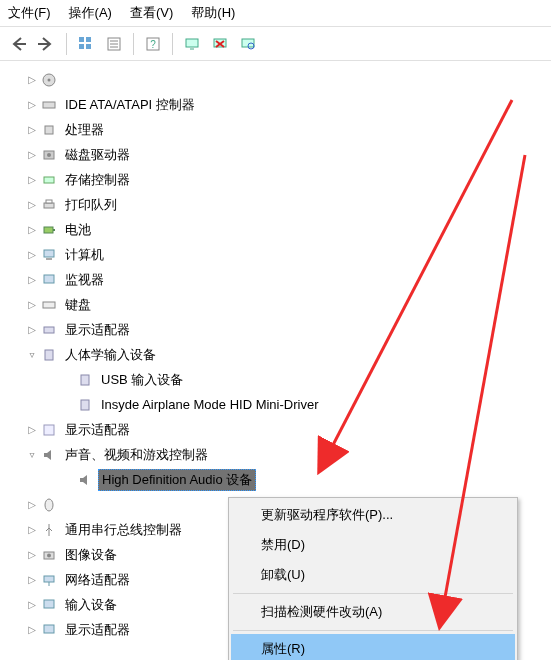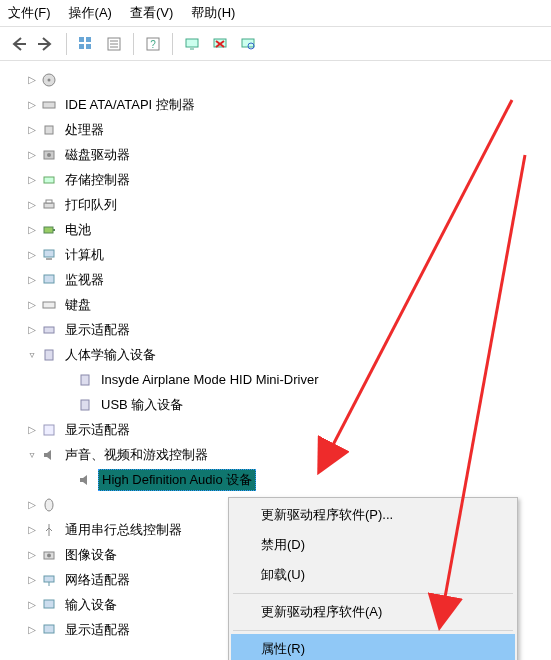--- a/index.html
+++ b/index.html
@@ -51,21 +51,21 @@
     flex-shrink: 0;
   }
   .icon {
     width: 18px; height: 18px;
     display: flex; align-items: center; justify-content: center;
     margin-right: 4px;
     flex-shrink: 0;
   }
   .label { padding: 1px 3px; }
   .label.sel {
-    background: #0f766e;
+    background: #737373;
     border: 1px dotted #3399ff;
   }
   .indent1 { padding-left: 14px; }
   .indent3 { padding-left: 66px; }
   .ctxmenu {
     position: absolute;
     left: 228px; top: 497px;
     width: 290px;
     background: #f1f1f1;
     border: 1px solid #bcbcbc;
@@ -283,29 +283,29 @@
         </svg>
       </span>
     <span class="label">人体学输入设备</span>
   </div>
   <div class="node indent3">
     <span class="icon">
         <svg width="16" height="16">
           <rect x="4" y="3" width="8" height="10" fill="#dde" stroke="#88a"></rect>
         </svg>
       </span>
+    <span class="label">USB 输入设备</span>
+  </div>
+  <div class="node indent3">
+    <span class="icon">
+        <svg width="16" height="16">
+          <rect x="4" y="3" width="8" height="10" fill="#dde" stroke="#88a"></rect>
+        </svg>
+      </span>
     <span class="label">Insyde Airplane Mode HID Mini-Driver</span>
-  </div>
-  <div class="node indent3">
-    <span class="icon">
-        <svg width="16" height="16">
-          <rect x="4" y="3" width="8" height="10" fill="#dde" stroke="#88a"></rect>
-        </svg>
-      </span>
-    <span class="label">USB 输入设备</span>
   </div>
 
   <div class="node indent1">
     <span class="twisty">▷</span>
     <span class="icon">
         <svg width="16" height="16">
           <rect x="3" y="3" width="10" height="10" fill="#eef" stroke="#99b"></rect>
         </svg>
       </span>
     <span class="label">显示适配器</span>
@@ -390,21 +390,21 @@
     <span class="label">显示适配器</span>
   </div>
 
 </div>
 
 <div class="ctxmenu">
   <div class="ctx-item">更新驱动程序软件(P)...</div>
   <div class="ctx-item">禁用(D)</div>
   <div class="ctx-item">卸载(U)</div>
   <div class="ctx-sep"></div>
-  <div class="ctx-item">更新驱动程序软件(A)</div>
+  <div class="ctx-item">扫描检测硬件改动(A)</div>
   <div class="ctx-sep"></div>
   <div class="ctx-item hl">属性(R)</div>
 </div>
 
 <svg class="arrows">
   <defs>
     <marker id="ah" markerWidth="12" markerHeight="12" refX="10" refY="6" orient="auto">
       <path d="M0 0 L12 6 L0 12 Z" fill="#ee2b2b"></path>
     </marker>
   </defs>

